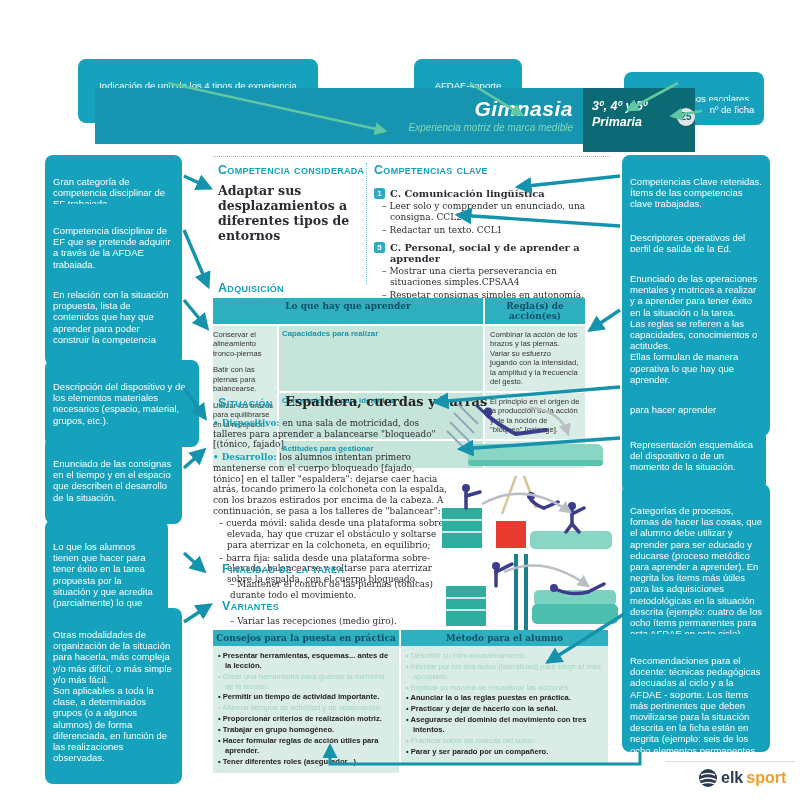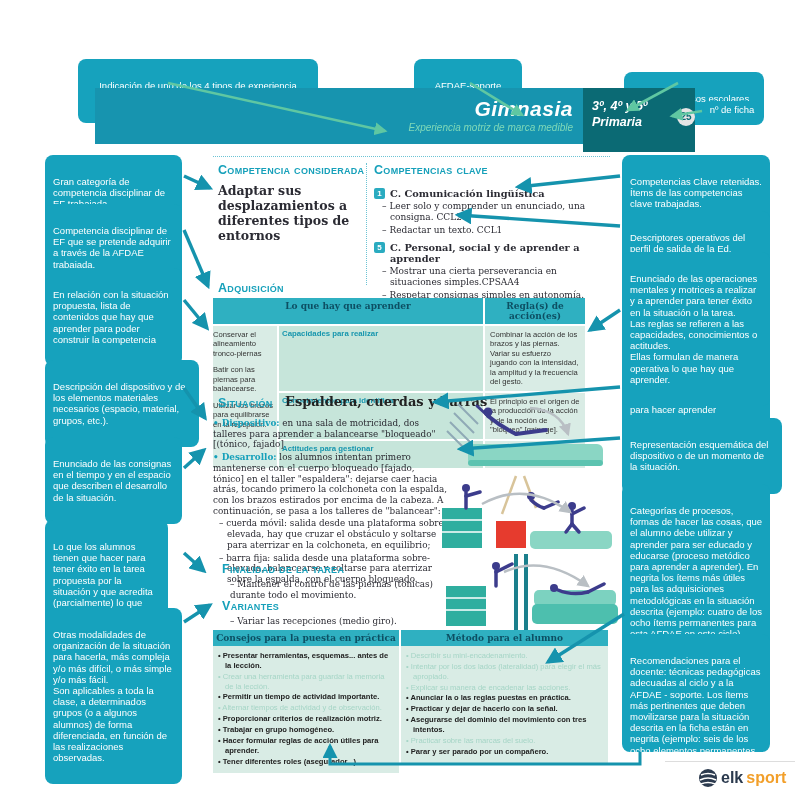--- a/index.html
+++ b/index.html
@@ -102,21 +102,21 @@
   <div class="callout" style="left:45px;top:608px;width:137px;">Otras modalidades de organización de la situación para hacerla, más compleja y/o más difícil, o más simple y/o más fácil.
 Son aplicables a toda la clase, a determinados grupos (o a algunos alumnos) de forma diferenciada, en función de las realizaciones observadas.</div>
 
   <div class="callout" style="left:622px;top:155px;width:148px;">Competencias Clave retenidas.
 Ítems de las competencias clave trabajadas.</div>
   <div class="callout" style="left:622px;top:211px;width:148px;">Descriptores operativos del perfil de salida de la Ed. Primaria</div>
   <div class="callout" style="left:622px;top:372px;width:148px;">Título de la situación utilizada para hacer aprender</div>
   <div class="callout" style="left:622px;top:252px;width:148px;">Enunciado de las operaciones mentales y motrices a realizar y a aprender para tener éxito en la situación o la tarea.
 Las reglas se refieren a las capacidades, conocimientos o actitudes.
 Ellas formulan de manera operativa lo que hay que aprender.</div>
-  <div class="callout" style="left:622px;top:418px;width:160px;">Representación esquemática del dispositivo o de un momento de la situación.</div>
+  <div class="callout" style="left:622px;top:418px;width:144px;">Representación esquemática del dispositivo o de un momento de la situación.</div>
   <div class="callout" style="left:622px;top:484px;width:148px;">Categorías de procesos, formas de hacer las cosas, que el alumno debe utilizar y aprender para ser educado y educarse (proceso metódico para aprender a aprender). En negrita los ítems más útiles para las adquisiciones metodológicas en la situación descrita (ejemplo: cuatro de los ocho ítems permanentes para esta AFDAE en este ciclo).</div>
   <div class="callout" style="left:622px;top:634px;width:148px;height:118px;">Recomendaciones para el docente: técnicas pedagógicas adecuadas al ciclo y a la AFDAE - soporte. Los ítems más pertinentes que deben movilizarse para la situación descrita en la ficha están en negrita (ejemplo: seis de los ocho elementos permanentes para esta AFDAE en este ciclo).</div>
 
   <div class="dotted-h"></div>
   <div class="dotted-v"></div>
 
   <div class="h-teal" style="left:218px;top:163px;">Competencia considerada</div>
   <div class="comp-text serif">Adaptar sus desplazamientos a diferentes tipos de entornos</div>
 
   <div class="h-teal" style="left:374px;top:163px;">Competencias clave</div>

